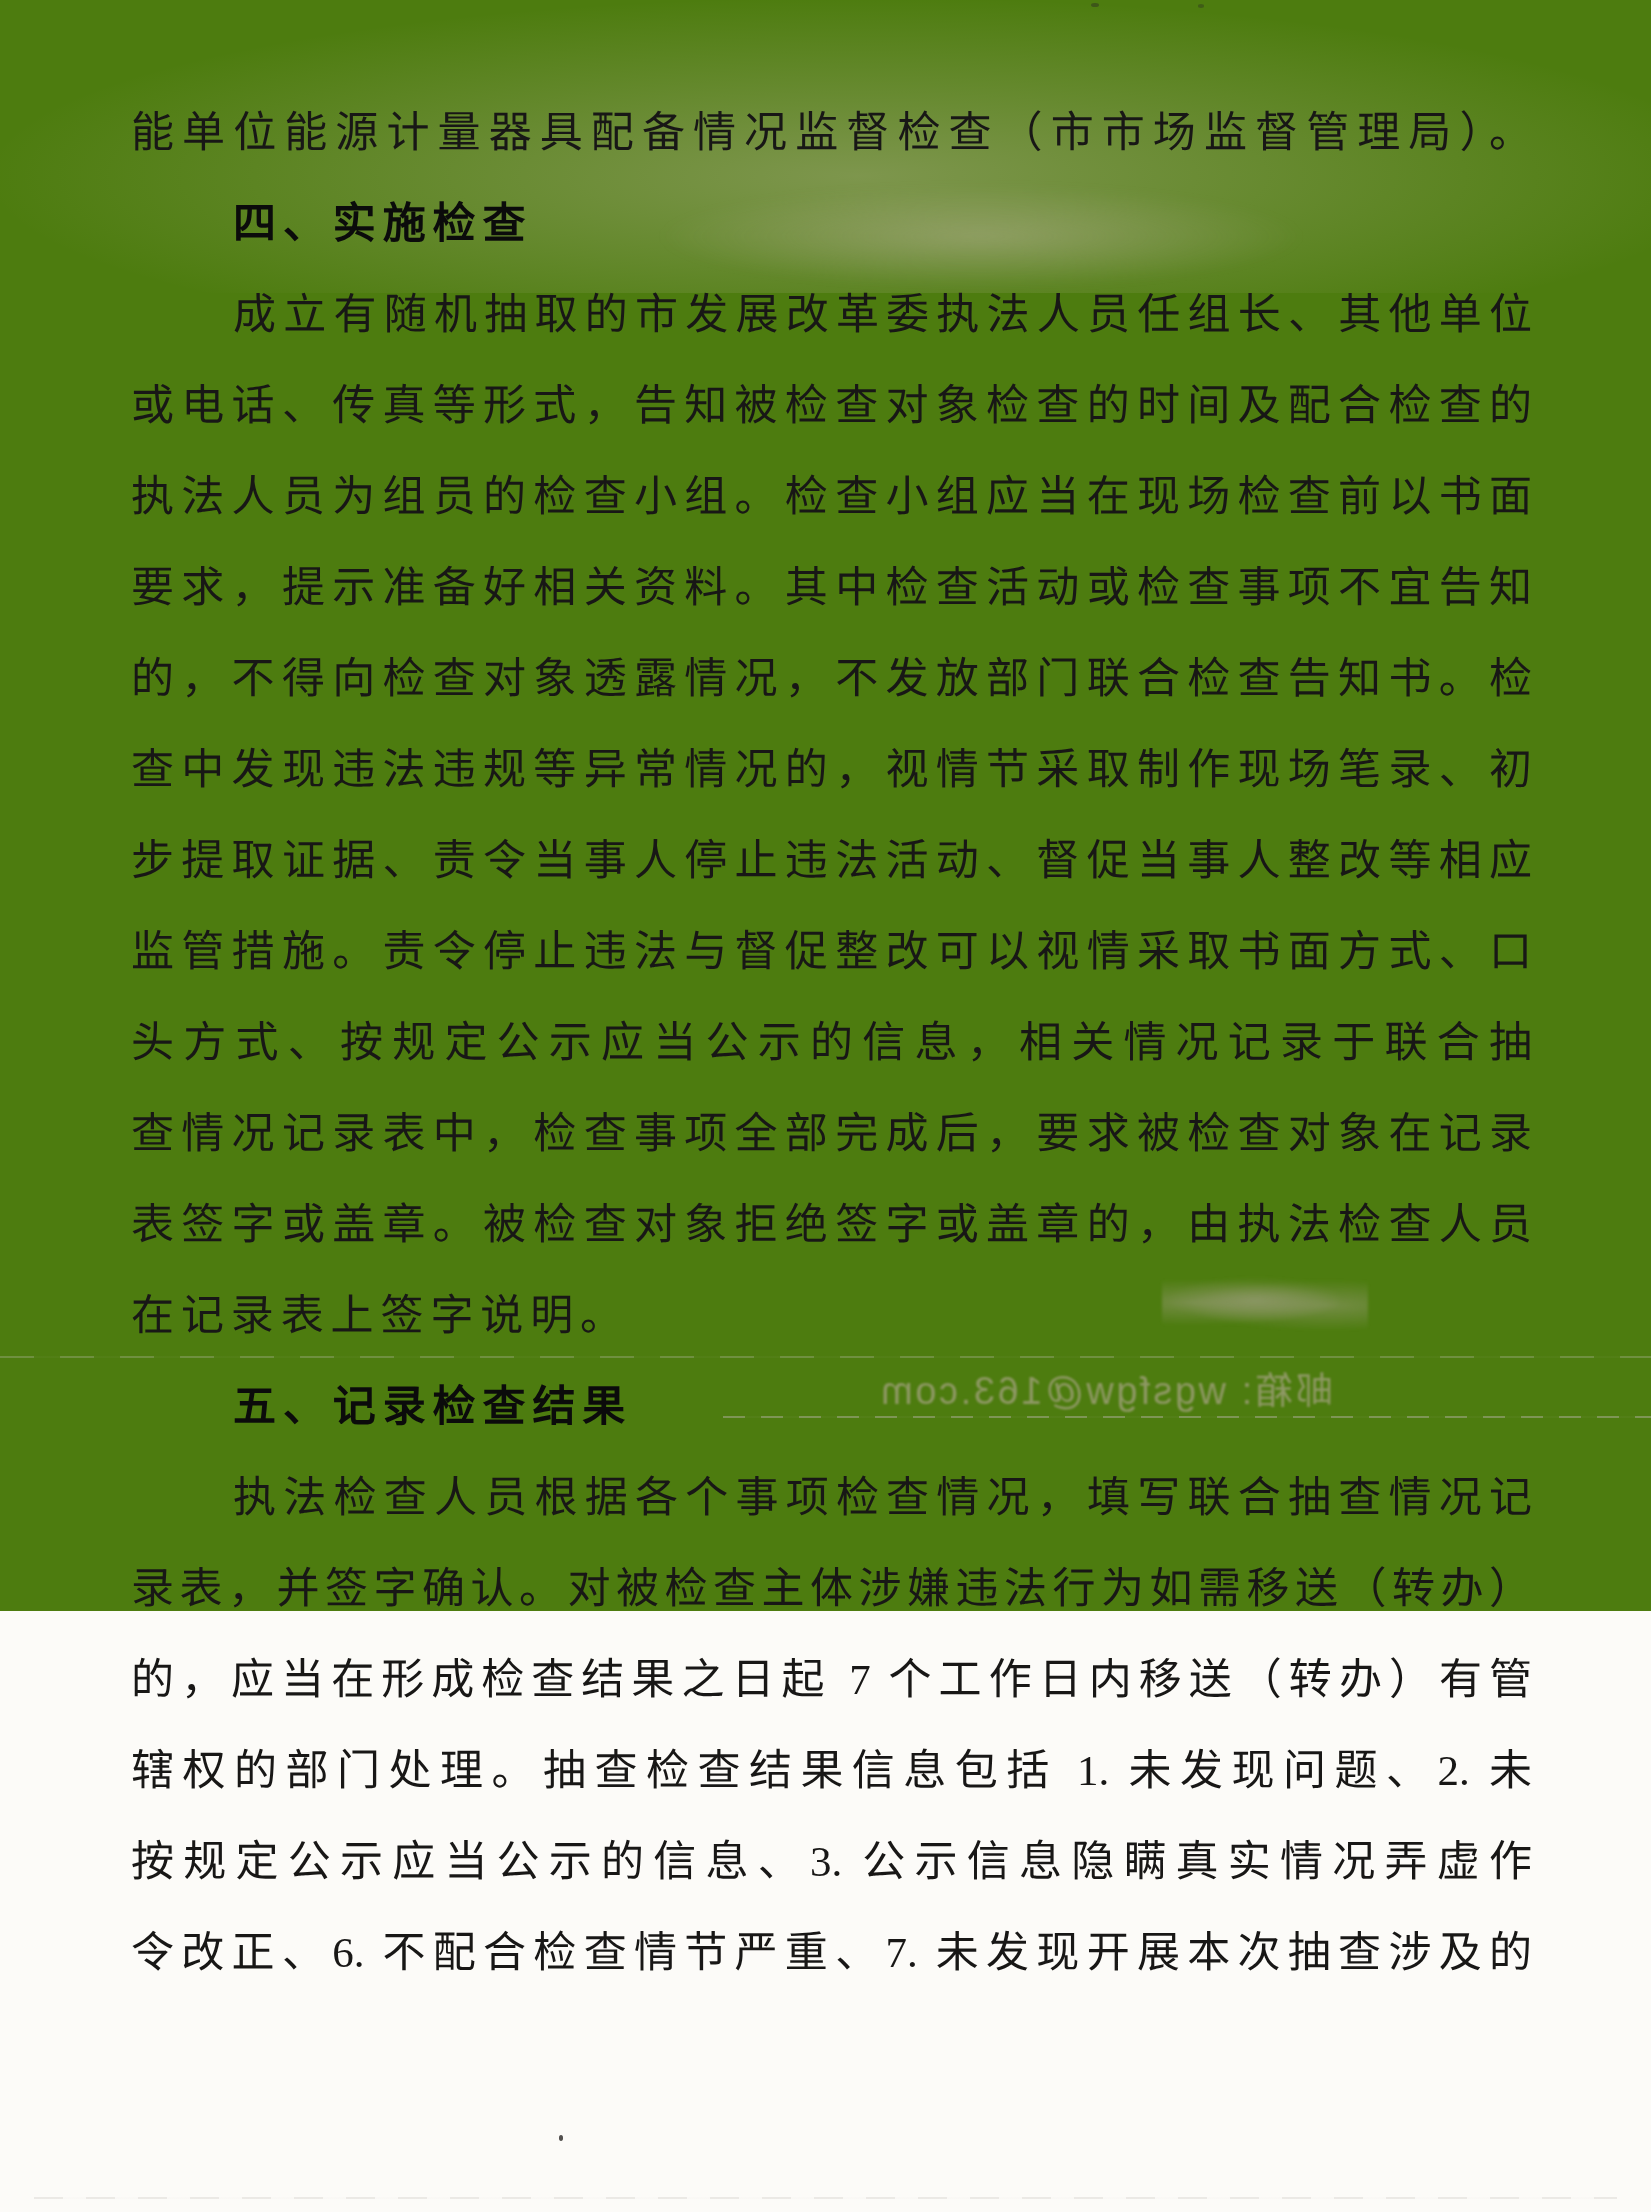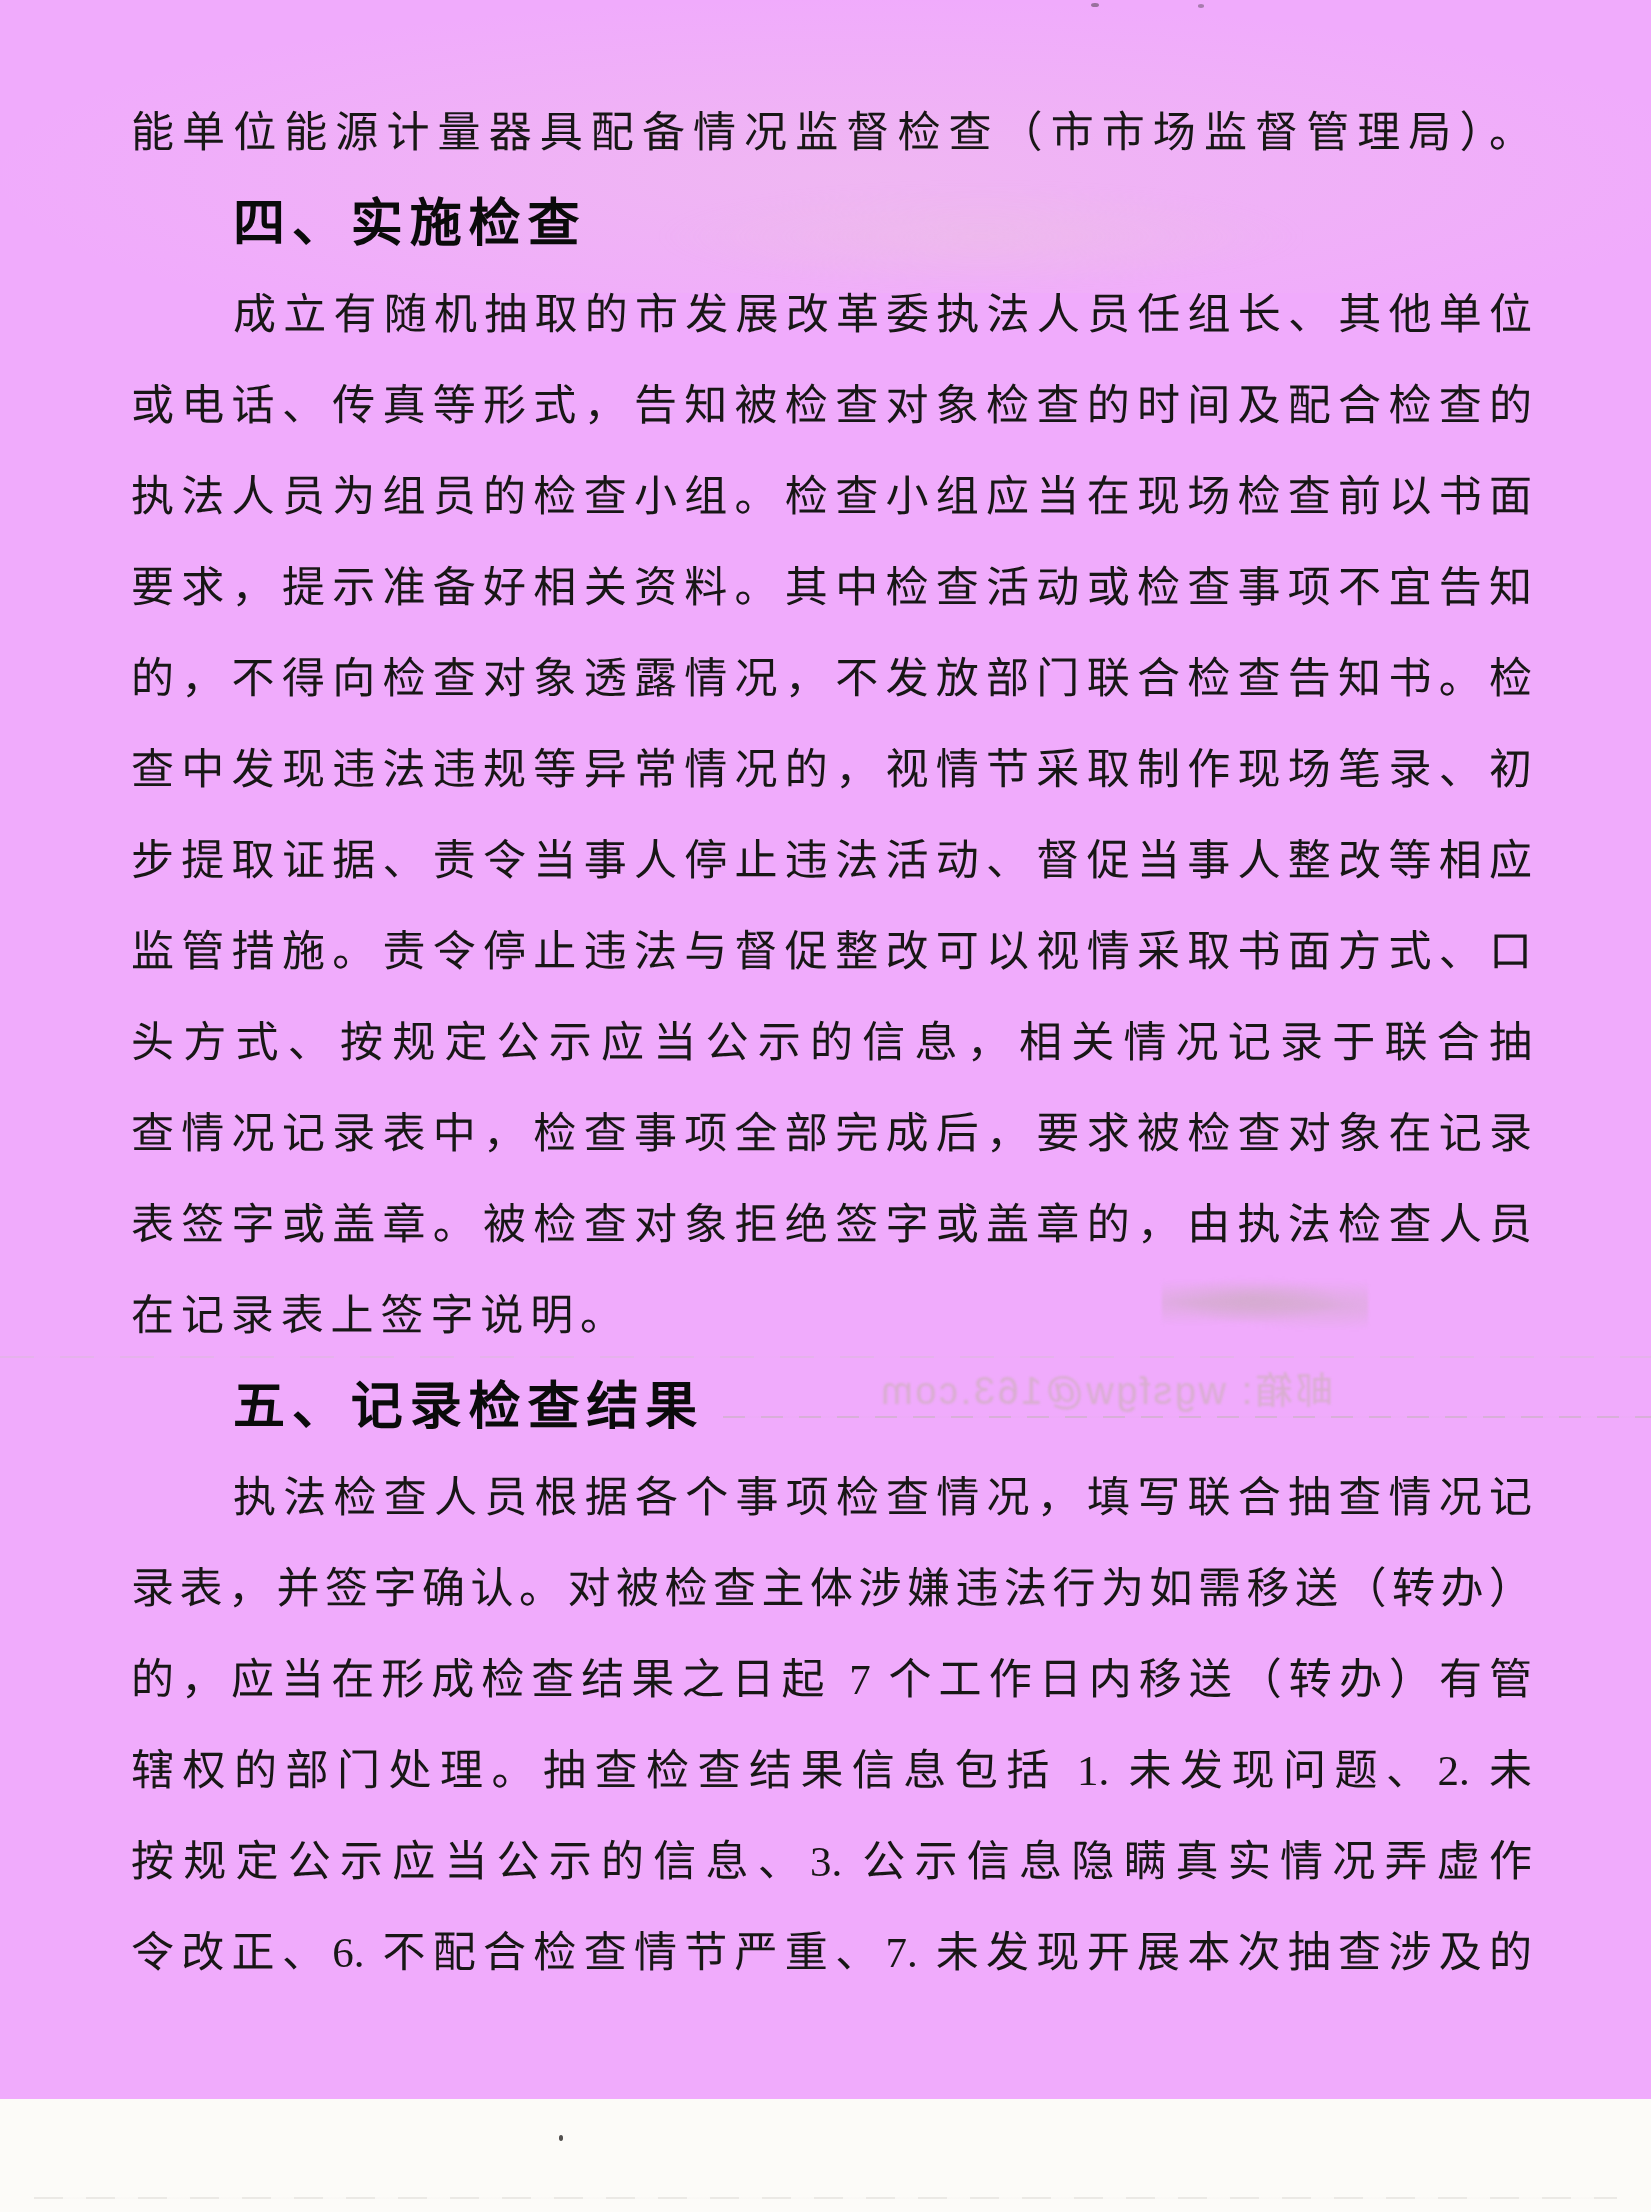--- a/index.html
+++ b/index.html
@@ -6,22 +6,22 @@
     margin: 0;
     padding: 0;
     width: 1652px;
     height: 2213px;
     background: #fcfbf8;
     overflow: hidden;
   }
   .page {
     position: relative;
     width: 1652px;
-    height: 2099px;
-    background: #f0abfc;
+    height: 1611px;
+    background: #4d7c0f;
   }
   
   .tint-top {
     position: absolute;
     left: 0; top: 0;
     width: 1652px; height: 293px;
     background: radial-gradient(ellipse at 52% 60%, rgba(238,210,220,0.30), rgba(238,210,220,0.0) 72%);
     pointer-events: none;
   }
   .tint-blob {
@@ -62,21 +62,21 @@
   .line.ind {
     text-indent: 102px;
   }
   
   .line.h {
     font-family: "Liberation Sans", "DejaVu Sans", sans-serif;
     font-weight: 700;
     color: #0b0b0b;
     text-indent: 102px;
     letter-spacing: 6.9px;
-    font-size: 52px;
+    font-size: 43px;
   }
   
   .ghost-email {
     position: absolute;
     left: 860px;
     top: 1365px;
     width: 492px;
     height: 53px;
     line-height: 53px;
     font-family: "Liberation Sans", "DejaVu Sans", sans-serif;

